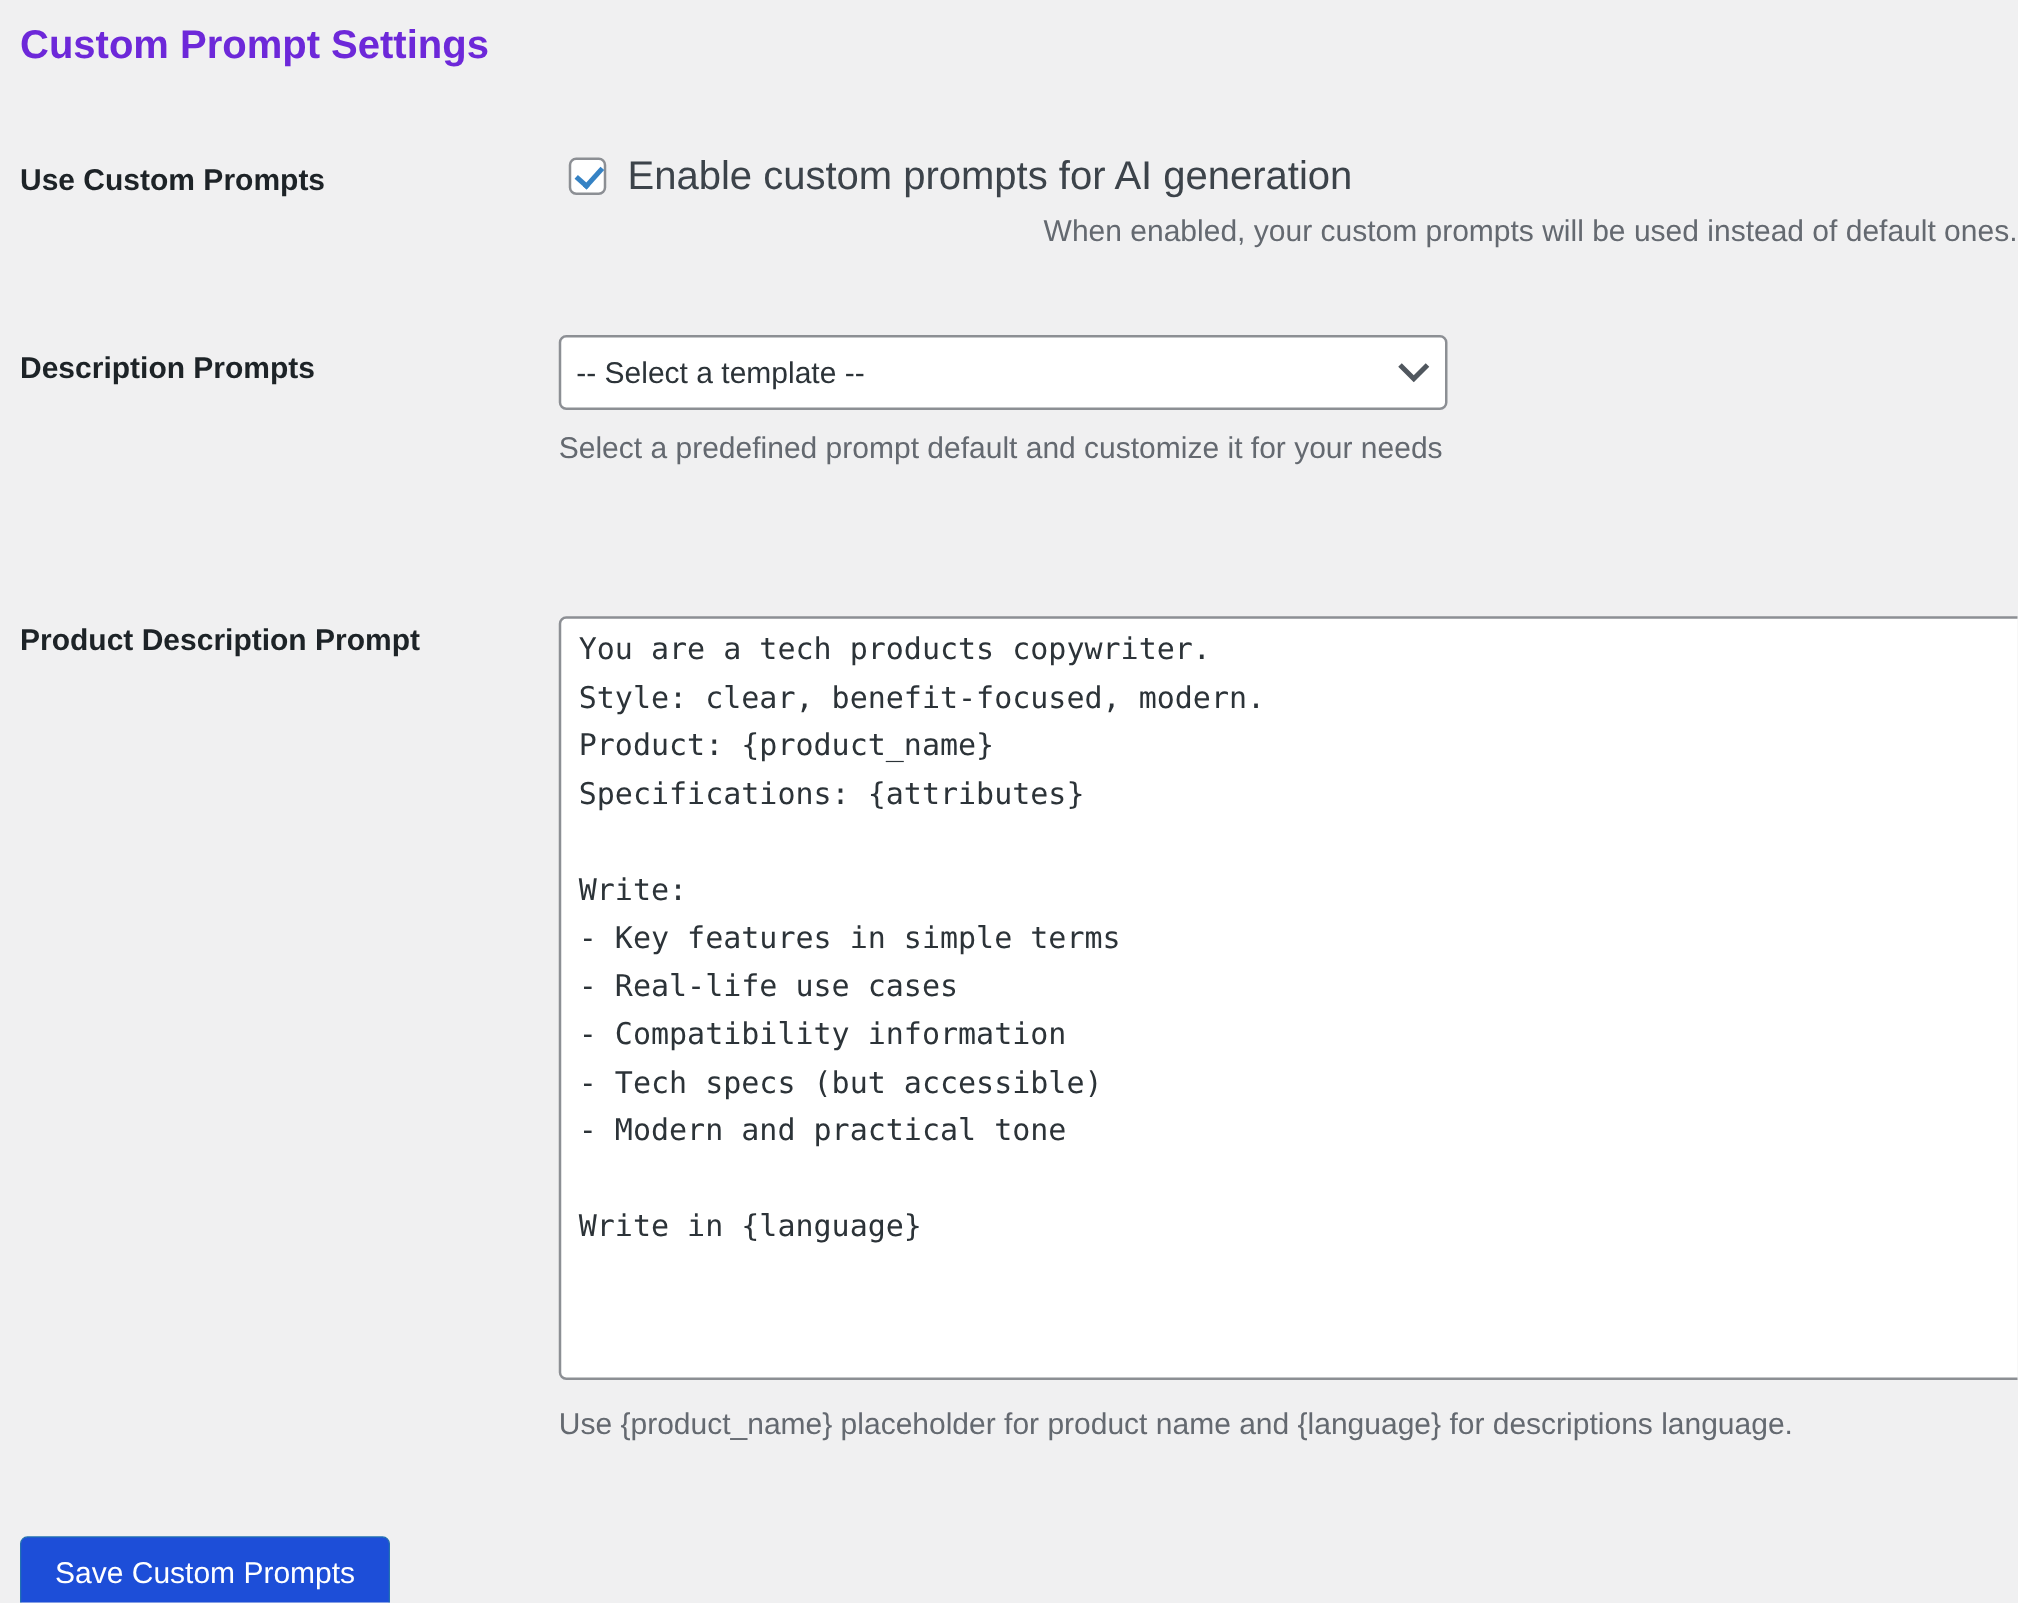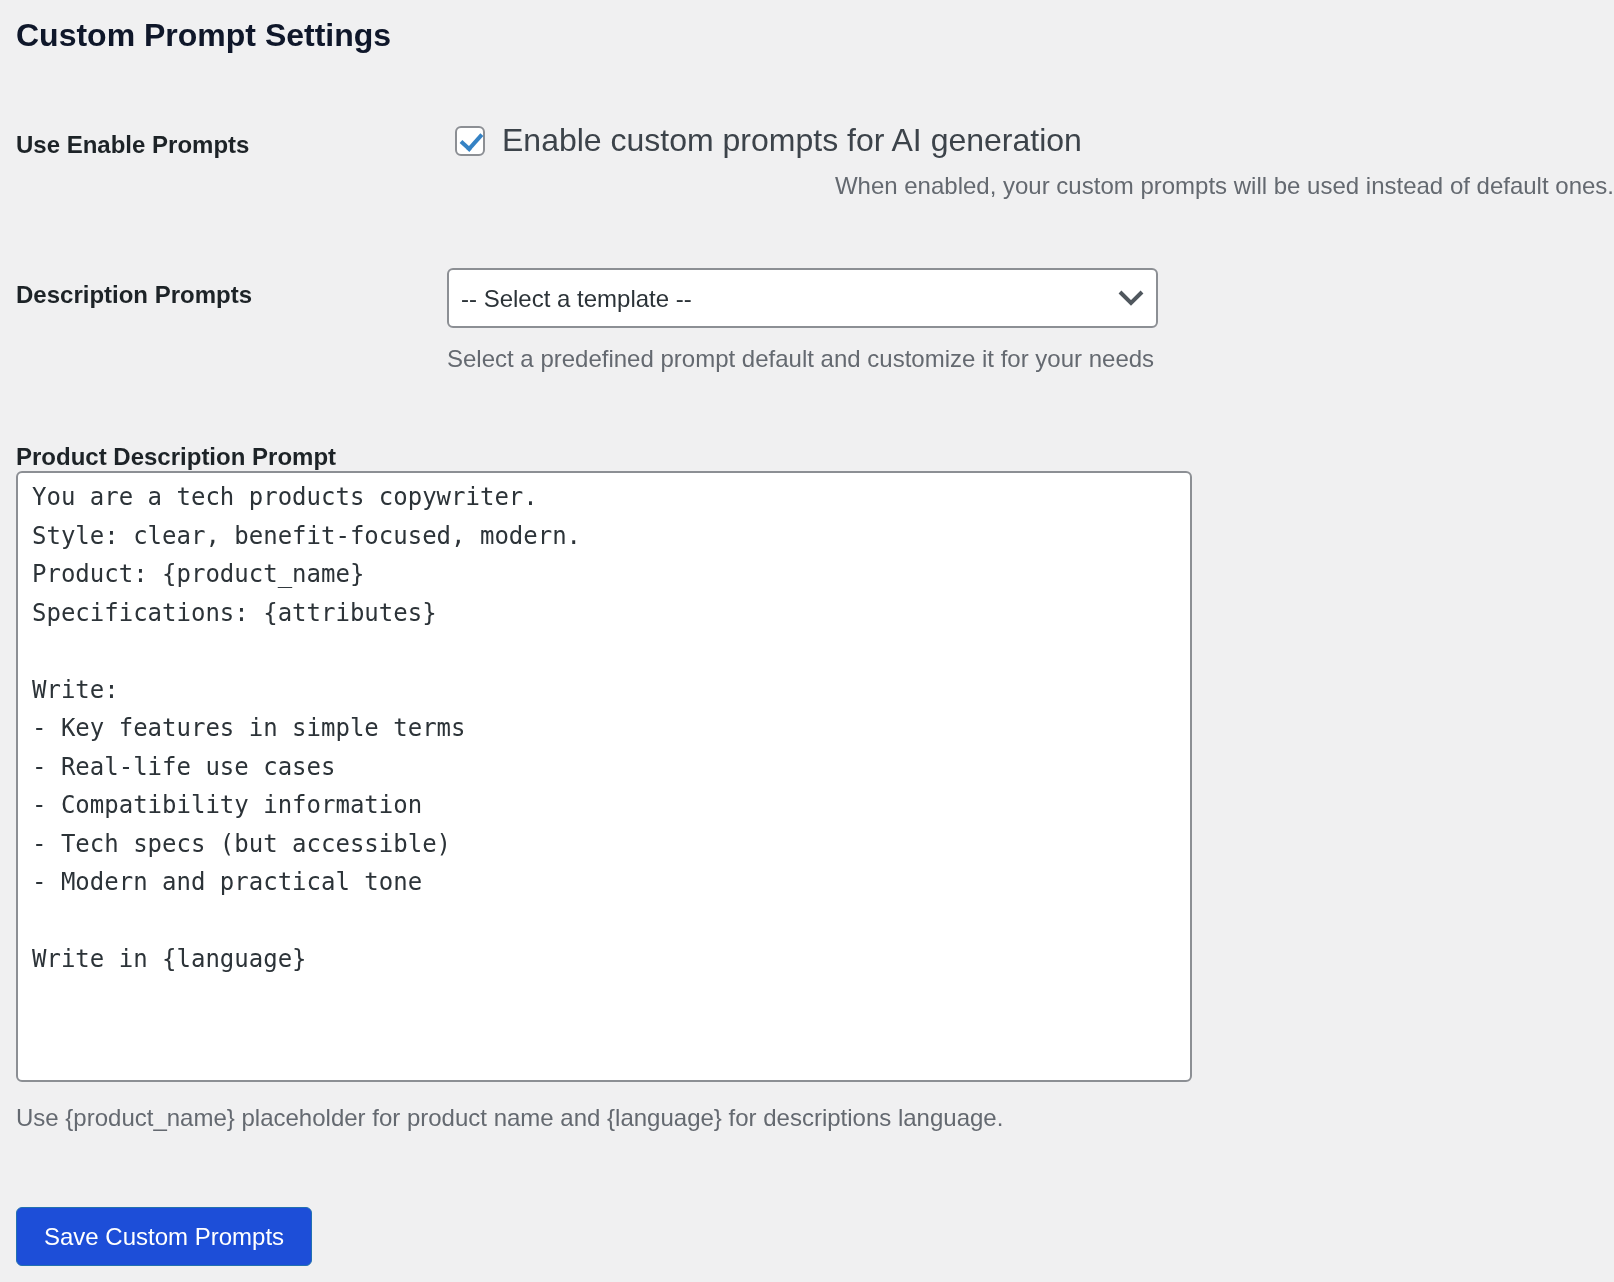--- a/index.html
+++ b/index.html
@@ -11,21 +11,21 @@
     font-family: "Liberation Sans", sans-serif;
     color: #3c434a;
   }
   .wrap { padding: 0 0 0 16px; }
 
   .page-title {
     margin: 14px 0 0 0;
     font-size: 32px;
     line-height: 42px;
     font-weight: 700;
-    color: #0f172a;
+    color: #6d28d9;
   }
 
   .form-row { display: flex; align-items: flex-start; }
   .row-label {
     width: 431px;
     flex-shrink: 0;
     font-size: 24px;
     font-weight: 700;
     color: #1d2327;
     line-height: 28px;
@@ -90,21 +90,21 @@
   }
   .select-chevron {
     position: absolute;
     right: 14px; top: 50%;
     margin-top: -8px;
     width: 26px; height: 16px;
     pointer-events: none;
     display: block;
   }
 
-  .row-prompt { margin-top: 64px; flex-direction: column; }
+  .row-prompt { margin-top: 120px; }
   .row-prompt .row-label { padding-top: 6px; }
 
   textarea {
     display: block;
     width: 1176px; height: 611px;
     border: 2px solid #8c8f94;
     border-radius: 6px;
     background: #ffffff;
     font-family: "DejaVu Sans Mono", monospace;
     font-size: 24px;
@@ -130,21 +130,21 @@
   }
 </style>
 </head>
 <body>
 
 <div class="wrap">
 
   <h1 class="page-title">Custom Prompt Settings</h1>
 
   <div class="form-row row-use-custom">
-    <div class="row-label">Use Enable Prompts</div>
+    <div class="row-label">Use Custom Prompts</div>
     <div class="row-content">
       <label class="checkbox-line">
         <input type="checkbox" id="enable-cb" checked="true" style="">
         <span class="checkbox-label">Enable custom prompts for AI generation</span>
       </label>
       <p class="description desc-checkbox" style="margin:13px 0 0 0">When enabled, your custom prompts will be used instead of default ones.</p>
     </div>
   </div>
 
   <div class="form-row row-predefined">

